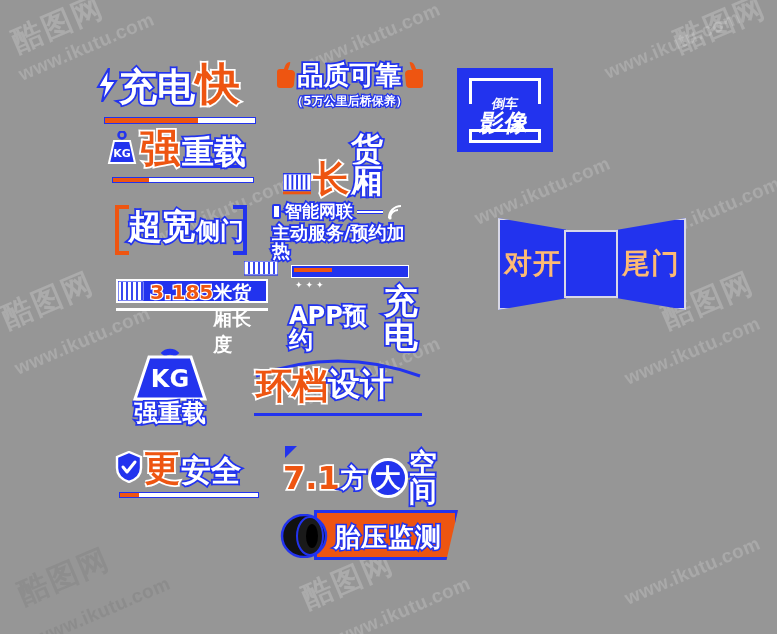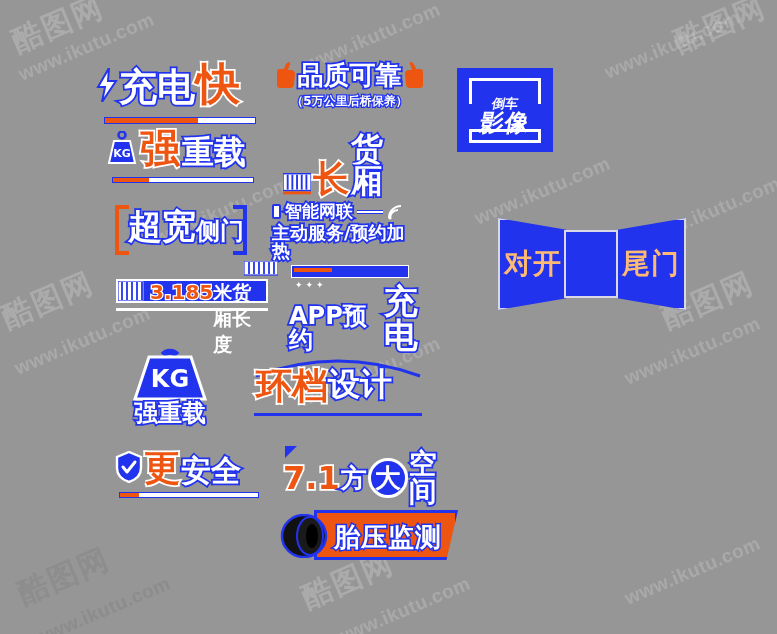--- a/index.html
+++ b/index.html
@@ -74,21 +74,21 @@
   #b-rearcam .frame{position:absolute;left:12px;top:10px;width:72px;height:26px;border:3px solid #fff;border-bottom:none;box-sizing:border-box;}
   #b-rearcam .sill{position:absolute;left:12px;bottom:9px;width:72px;height:14px;border:3px solid #fff;box-sizing:border-box;}
   #b-rearcam .small{position:absolute;left:0;right:0;top:27px;text-align:center;font-size:13px;color:#fff;font-weight:bold;font-family:"DejaVu Sans",sans-serif;transform:skewX(-10deg);}
   #b-rearcam .big{position:absolute;left:0;right:0;top:39px;text-align:center;font-size:24px;color:#fff;font-weight:bold;font-family:"DejaVu Sans",sans-serif;transform:skewX(-10deg);letter-spacing:1px;}
 
   
   #b-heavy1{left:106px;top:128px;width:152px;height:55px;}
   #b-heavy1 .row{display:flex;align-items:flex-end;gap:2px;}
   #b-heavy1 .kg{width:32px;height:34px;margin-bottom:3px;}
   #b-heavy1 .t1{font-size:40px;}
-  #b-heavy1 .t2{font-size:32px;}
+  #b-heavy1 .t2{font-size:32px;text-decoration:underline;}
   #b-heavy1 .bar{position:absolute;left:6px;bottom:0;width:142px;height:6px;background:#ffffff;border:1px solid #2233ee;box-sizing:border-box;}
   #b-heavy1 .bar i{display:block;height:100%;background:#ee5511;width:26%;}
 
   
   #b-longbox{left:283px;top:133px;width:128px;height:50px;}
   #b-longbox .row{display:flex;align-items:flex-end;gap:2px;}
   #b-longbox .ruler{width:30px;height:22px;margin-bottom:2px;}
   #b-longbox .t1{font-size:36px;}
   #b-longbox .t2{font-size:32px;}
 

